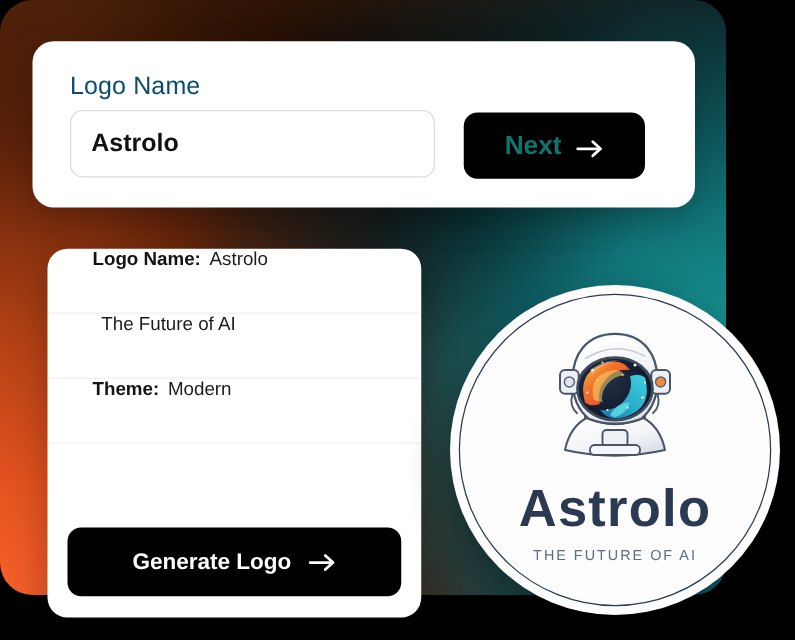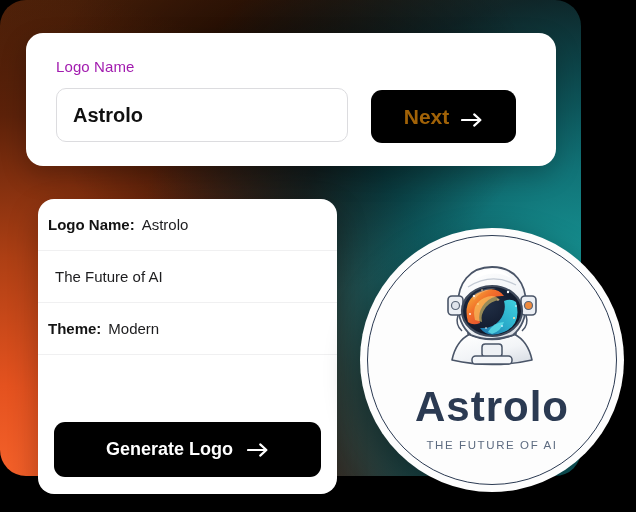--- a/index.html
+++ b/index.html
@@ -33,60 +33,60 @@
   #top-card{
     position:absolute;
     left:26px; top:33px;
     width:530px; height:133px;
     background:#fff;
     border-radius:17px;
     box-shadow:0 10px 26px rgba(0,0,0,.22);
   }
   #field-label{
     position:absolute;left:30px;top:25px;
-    font-size:15px;color:#a21caf;letter-spacing:.1px;
+    font-size:20px;color:#0c4a6e;letter-spacing:.1px;
   }
   #name-input{
     position:absolute;left:30px;top:55px;
     width:292px;height:54px;
     box-sizing:border-box;
     border:1px solid #dcdcdf;
     border-radius:10px;
     background:#fff;
     font-family:"Liberation Sans", sans-serif;
     font-size:20px;font-weight:bold;color:#111;
     padding:0 16px;
     outline:none;
   }
   #next-button{
     position:absolute;left:345px;top:57px;
     width:145px;height:53px;
-    background:#000;color:#a16207;
+    background:#000;color:#0f766e;
     border:none;border-radius:11px;
     font-family:"Liberation Sans", sans-serif;
     font-size:21px;font-weight:bold;
     display:flex;align-items:center;justify-content:center;gap:12px;
     cursor:pointer;padding:0;
   }
   .arrow-ico{display:inline-block;width:22px;height:16px;flex:none;}
 
   
   #details-card{
     position:absolute;
     left:38px; top:199px;
     width:299px; height:295px;
     background:#fff;
     border-radius:16px;
     box-shadow:0 12px 30px rgba(0,0,0,.26);
     overflow:hidden;
   }
   .detail-row{
     height:51px;
-    display:flex;align-items:center;
-    padding:0 10px;
+    display:flex;align-items:flex-start;
+    padding:0 36px;
     border-bottom:1px solid #f0f0f1;
     font-size:15px;
     white-space:nowrap;
   }
   .detail-row .k{font-weight:bold;color:#141414;}
   .detail-row .v{color:#1d1d1f;margin-left:7px;}
   #generate-button{
     position:absolute;left:16px;top:223px;
     width:267px;height:55px;
     background:#000000;color:#fff;

